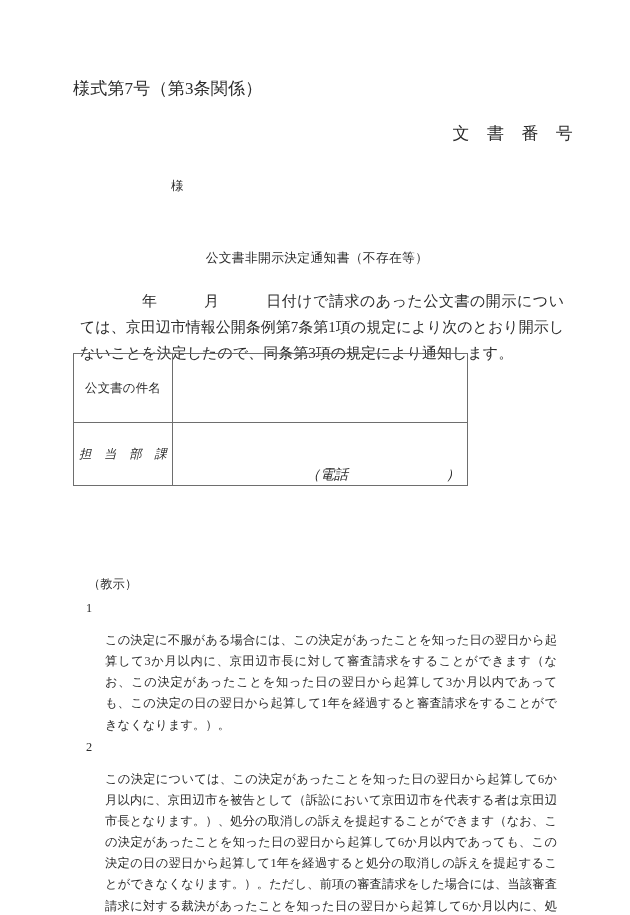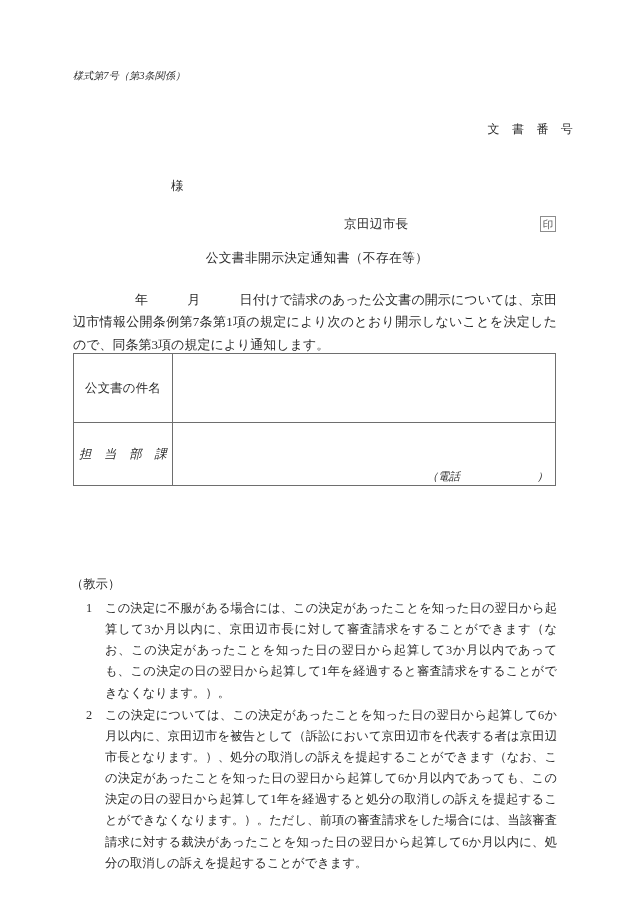--- a/index.html
+++ b/index.html
@@ -19,35 +19,34 @@
   }
   .page {
     position: absolute;
     inset: 0;
   }
 
   
   .form-no {
     position: absolute;
     left: 73px;
-    top: 71px;
-    font-size: 10px;
+    top: 80px;
+    font-size: 17px;
     letter-spacing: 0.2px;
     white-space: nowrap;
-    font-style: italic;
   }
   .doc-meta {
     position: absolute;
     right: 57px;
     top: 120px;
     text-align: left;
     white-space: nowrap;
   }
   .doc-meta div {
-    font-size: 12px;
+    font-size: 17px;
     line-height: 1.62;
     letter-spacing: 0.2px;
   }
   .addressee {
     position: absolute;
     left: 171px;
     top: 180px;
     font-size: 12.6px;
     white-space: nowrap;
   }
@@ -81,36 +80,36 @@
     right: 0;
     top: 252px;
     text-align: center;
     font-size: 12.8px;
     letter-spacing: 0.3px;
   }
 
   
   .body-para {
     position: absolute;
-    left: 73px;
+    left: 80px;
     top: 289px;
     width: 484px;
-    font-size: 13px;
+    font-size: 15px;
     line-height: 1.72;
     text-align: justify;
     text-justify: inter-ideograph;
     text-indent: 62px;
   }
 
   
   .form-table {
     position: absolute;
     left: 73px;
     top: 353px;
-    width: 483px;
+    width: 395px;
     border-collapse: collapse;
     table-layout: fixed;
   }
   .form-table td {
     border: 1px solid #6e6e6e;
     padding: 0;
     vertical-align: middle;
   }
   .col-label { width: 98px; }
   .lbl {
@@ -123,28 +122,28 @@
   .row-reason  td { height: 106px; }
   .row-dept    td { height: 62px; font-style: italic; }
   .dept-value {
     position: relative;
     height: 100%;
   }
   .tel-line {
     position: absolute;
     right: 7px;
     bottom: 3px;
-    font-size: 11px;
+    font-size: 14px;
     white-space: nowrap;
   }
 
   
   .kyoji-head {
     position: absolute;
-    left: 71px;
+    left: 88px;
     top: 578px;
     font-size: 12.3px;
   }
   .notice-list {
     position: absolute;
     left: 73px;
     top: 598px;
     width: 484px;
   }
   .notice-item {
@@ -158,39 +157,36 @@
     text-align: center;
     font-size: 12.3px;
     line-height: 1.72;
   }
   .notice-text {
     flex: 1 1 auto;
     font-size: 12.3px;
     line-height: 1.72;
     text-align: justify;
     text-justify: inter-ideograph;
+    margin-top: 32px;
   }
 </style>
 </head>
 <body>
 
 <div class="page">
 
   <div class="form-no">様式第7号（第3条関係）</div>
 
   <div class="doc-meta">
     <div>文　書　番　号</div>
   </div>
 
   <div class="addressee">様</div>
 
-  <div class="issuer-row">
-    <span class="issuer-name">京田辺市長</span>
-    <span class="seal-box">印</span>
-  </div>
 
   <div class="doc-title">公文書非開示決定通知書（不存在等）</div>
 
   <div class="body-para">年　　　月　　　日付けで請求のあった公文書の開示については、京田辺市情報公開条例第7条第1項の規定により次のとおり開示しないことを決定したので、同条第3項の規定により通知します。</div>
 
   <table class="form-table">
     <tbody>
       <tr class="row-subject">
         <td class="col-label lbl">公文書の件名</td>
         <td></td>

